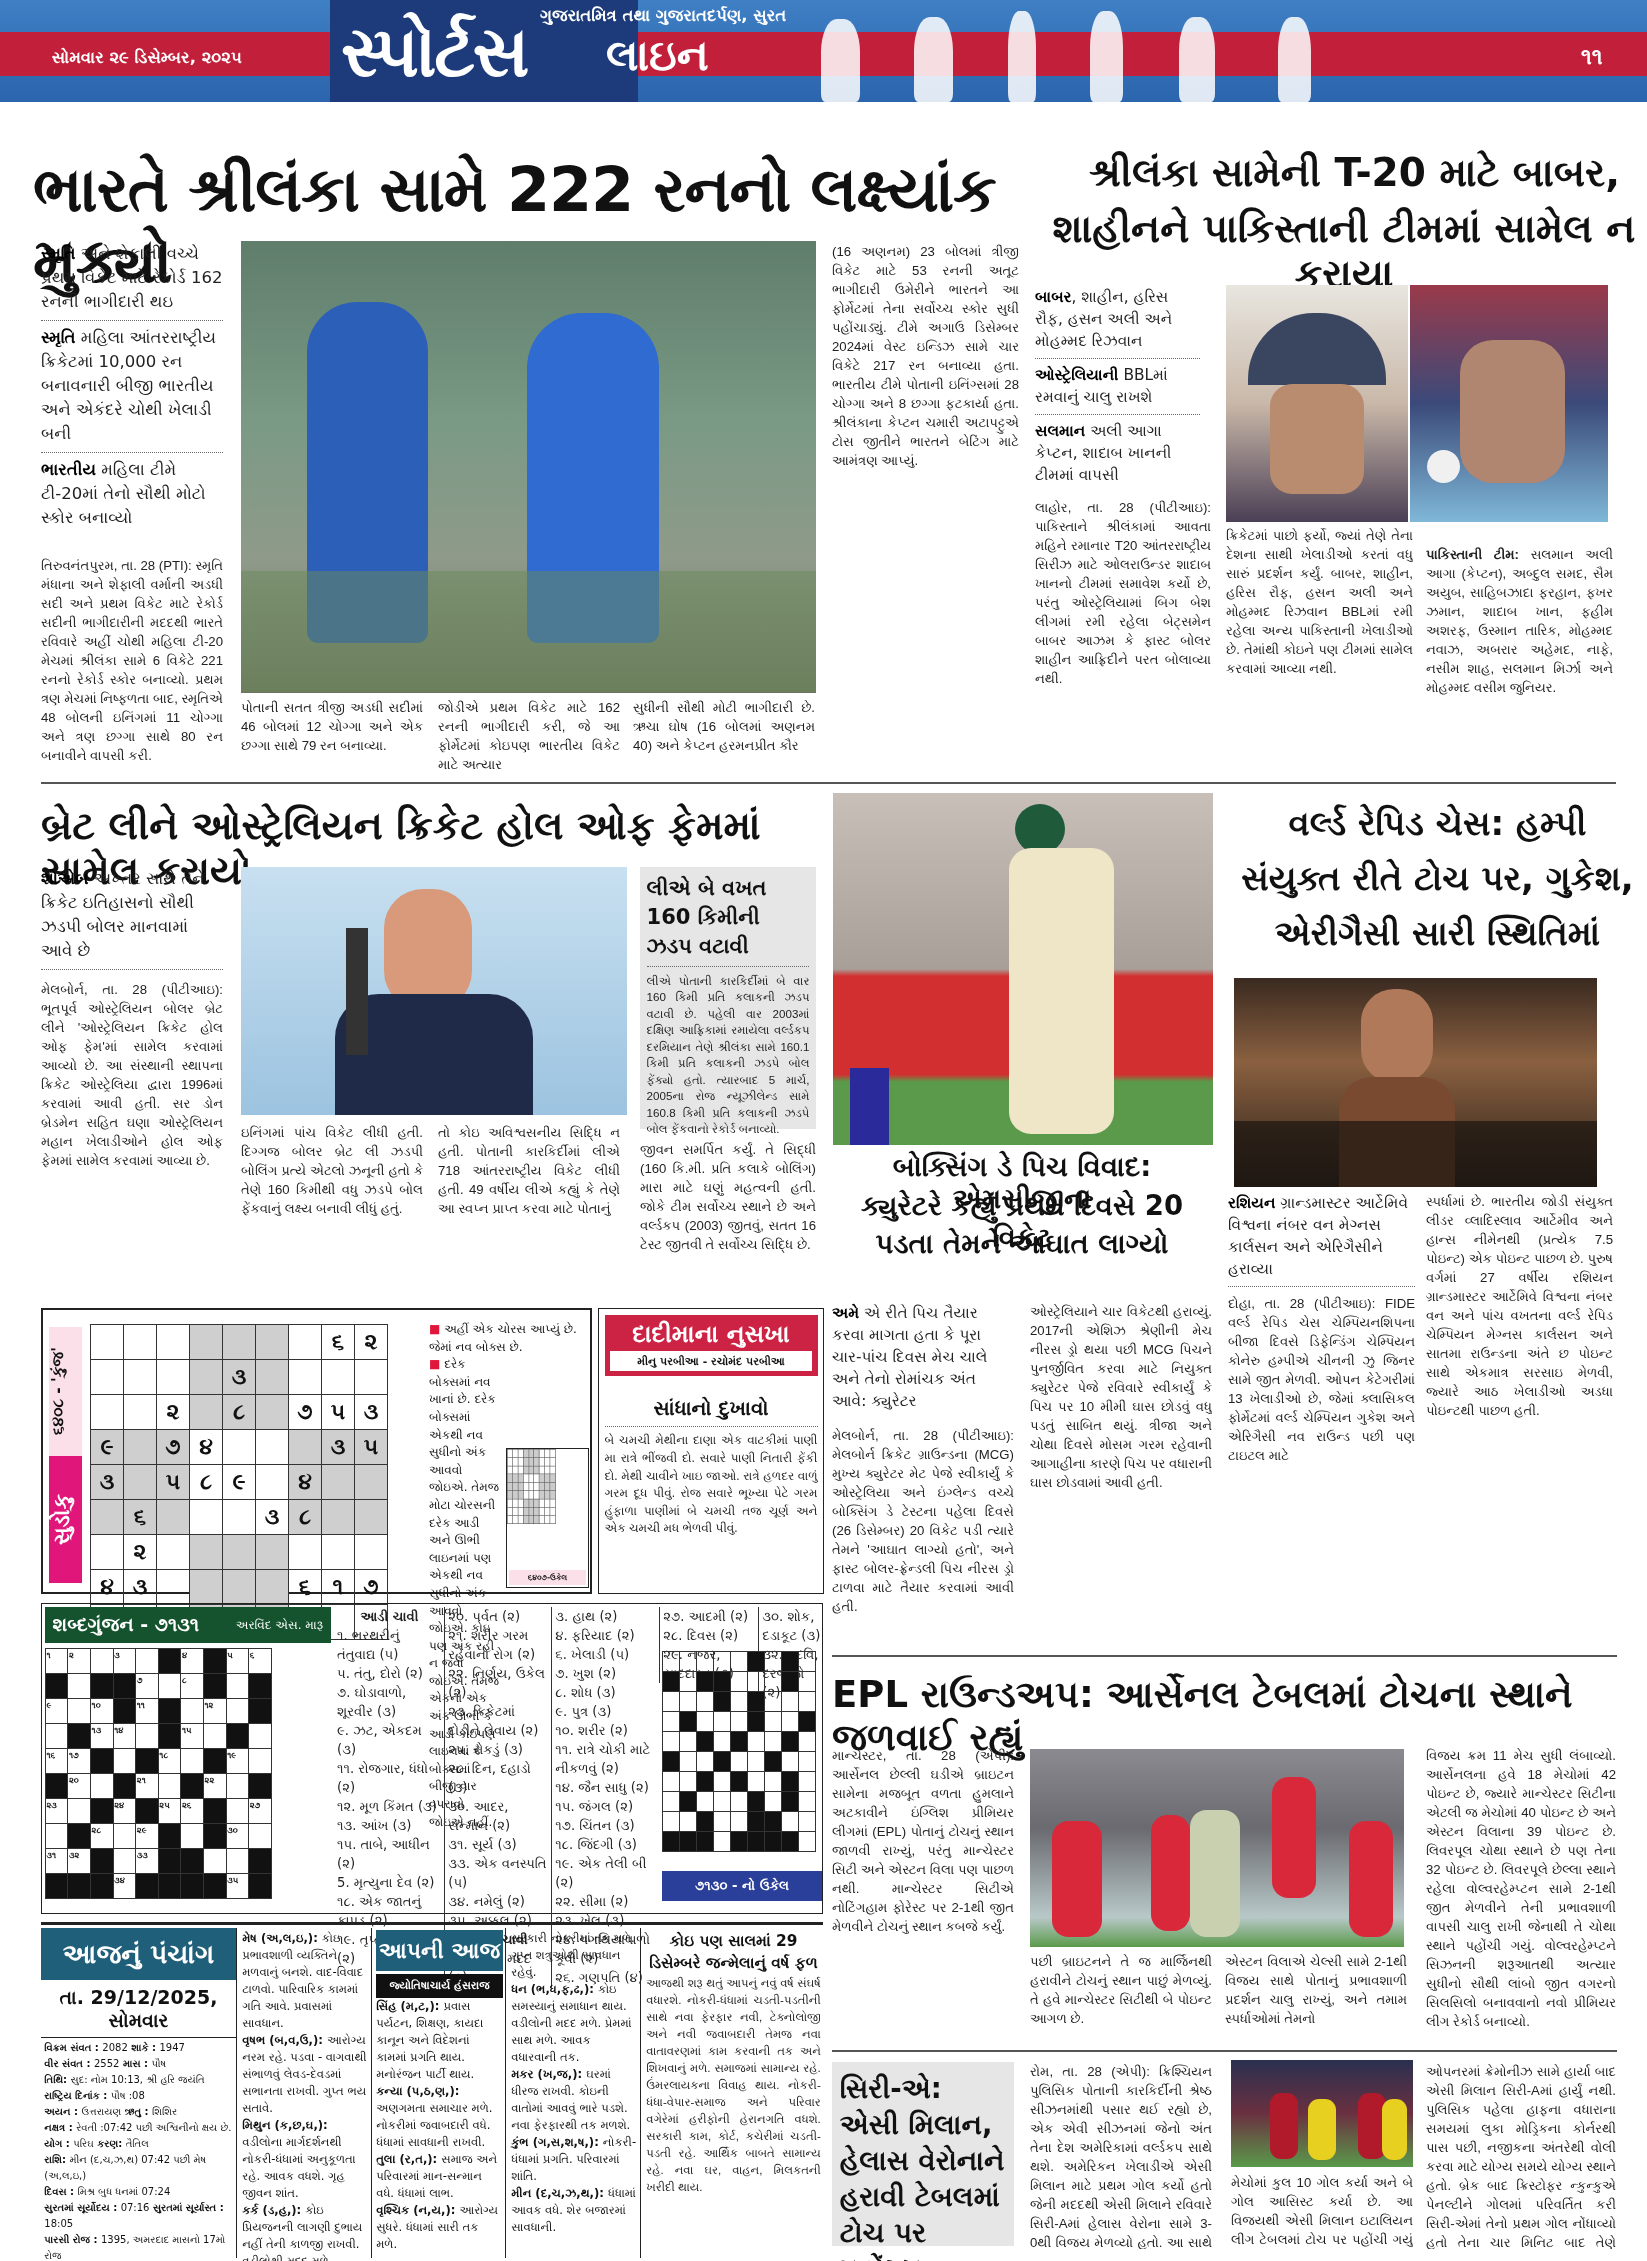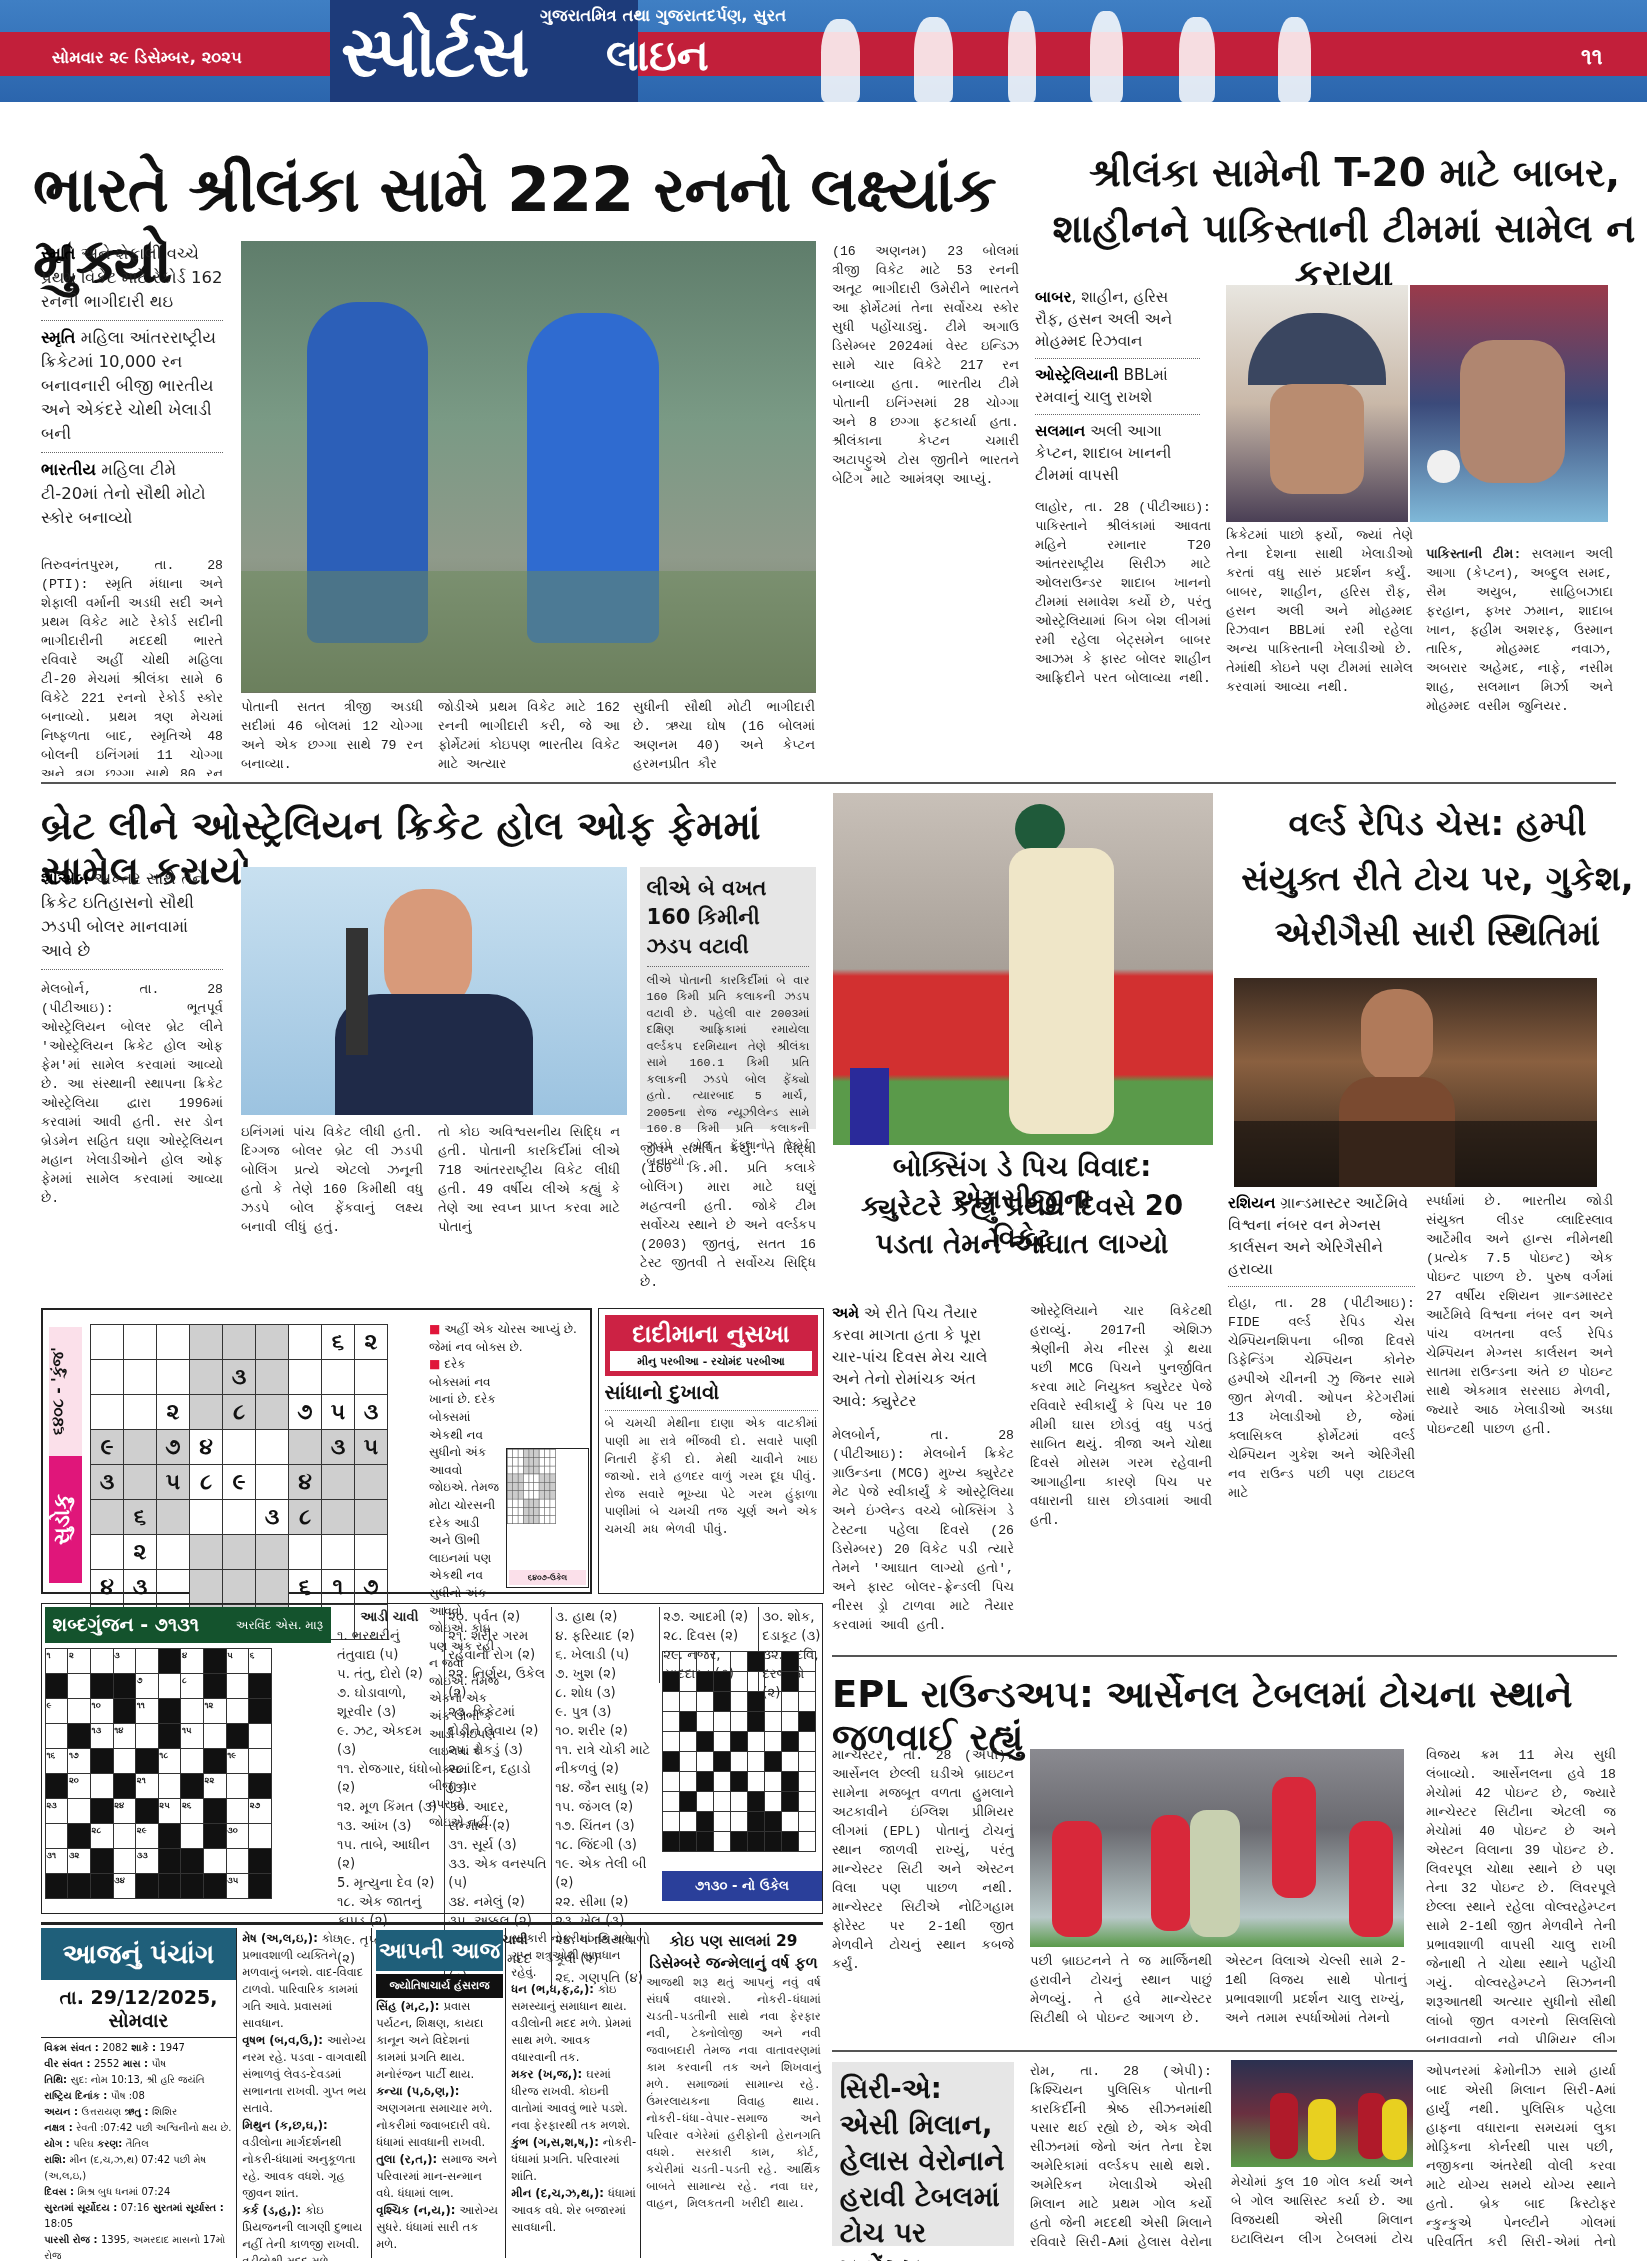--- a/index.html
+++ b/index.html
@@ -8,21 +8,21 @@
 .masthead{left:0;top:0;width:1648px;height:102px;background:linear-gradient(180deg,#3f7fc4,#2b65ad);overflow:hidden}
 .mast-redband{left:0;top:32px;width:1648px;height:44px;background:#c21f3a}
 .mast-darkbox{left:330px;top:0;width:308px;height:102px;background:#1d3b7a}
 .mast-date{left:44px;top:44px;width:259px;height:27.5px;background:#c21f3a;color:#fff;font-size:16.5px;font-weight:bold;display:flex;align-items:center;padding-left:7.7px}
 .mast-pub{left:540px;top:5.5px;color:#fff;font-size:16.5px;font-weight:bold}
 .mast-title1{left:341px;top:11px;color:#fff;font-size:70px;font-weight:bold;line-height:83px;letter-spacing:-2.2px}
 .mast-title2{left:606px;top:30px;color:#fff;font-size:43px;font-weight:bold}
 .mast-page{left:1581px;top:44px;color:#fff;font-size:22px;font-weight:bold}
 .fig{background:#fff;opacity:.85;border-radius:40% 40% 10% 10%}
 .h1{font-weight:bold;color:#111;line-height:1.15}
-.body{font-size:14.3px;line-height:20px;text-align:justify;color:#222;font-family:Liberation Mono, monospace}
+.body{font-size:14.3px;line-height:20px;text-align:justify;color:#222;font-family:Liberation Sans, sans-serif}
 .sb{font-size:16.5px;line-height:24px;color:#222}
 .sb b{font-weight:bold;color:#000}
 .dots{border-top:1.7px dotted #666;margin:5.5px 0}
 .rule{height:3.3px;background:#555}
 .photo{overflow:hidden}
 .grey{background:#e6e6e6}
 .sudoku td{width:33px;height:35px;border:1.7px double #333;text-align:center;font-weight:bold;font-size:22px}
 .sudoku td.s{background:#cfcfcf}
 .sudoku{border-collapse:collapse}
 .mini td{width:13.8px;height:13.8px;border:0.6px solid #555;font-size:7.7px;text-align:center}
@@ -367,21 +367,21 @@
       </table>
     <div style="position:absolute;bottom:2.2px;left:2.2px;right:2.2px;background:#fbe0ea;font-size:7.7px;font-weight:bold;text-align:center;padding:2.2px">૬૪૦૭-ઉકેલ</div>
   </div>
 </div>
 
 <div class="abs box" style="left:598px;top:1308px;width:226px;height:286px;border-width:1.7px;padding:5.5px">
   <div style="background:#cc2244;padding:5.5px">
     <div style="color:#fff;font-size:24px;font-weight:bold;text-align:center">દાદીમાના નુસખા</div>
     <div style="background:#fff;font-size:11px;font-weight:bold;text-align:center;padding:3.3px;margin-top:3.3px">મીનુ પરબીઆ - રચોમંદ પરબીઆ</div>
   </div>
-  <div style="font-size:20px;font-weight:bold;margin-top:4px">સાંધાનો દુખાવો</div>
+  <div style="font-size:20px;font-weight:bold;text-align:center;margin-top:20px">સાંધાનો દુખાવો</div>
   <div class="dots"></div>
   <div class="body" style="font-size:12px;line-height:17.6px">બે ચમચી મેથીના દાણા એક વાટકીમાં પાણી મા રાત્રે ભીંજવી દો. સવારે પાણી નિતારી ફેંકી દો. મેથી ચાવીને ખાઇ જાઓ. રાત્રે હળદર વાળું ગરમ દૂધ પીવું. રોજ સવારે ભૂખ્યા પેટે ગરમ હુંફાળા પાણીમાં બે ચમચી તજ ચૂર્ણ અને એક ચમચી મધ ભેળવી પીવું.</div>
 </div>
 
 <div class="abs box" style="left:41px;top:1603px;width:782px;height:311px;border-width:1.7px">
   <div class="abs" style="left:2.8px;top:2.8px;width:286px;height:36px;background:#14532d;color:#fff;display:flex;align-items:center;justify-content:space-between;padding:0 7.7px">
     <span style="font-size:19px;font-weight:bold">શબ્દગુંજન - ૭૧૩૧</span>
     <span style="font-size:12px">અરવિંદ એસ. મારૂ</span>
   </div>
   <table class="abs cw" style="left:2.8px;top:44px">

